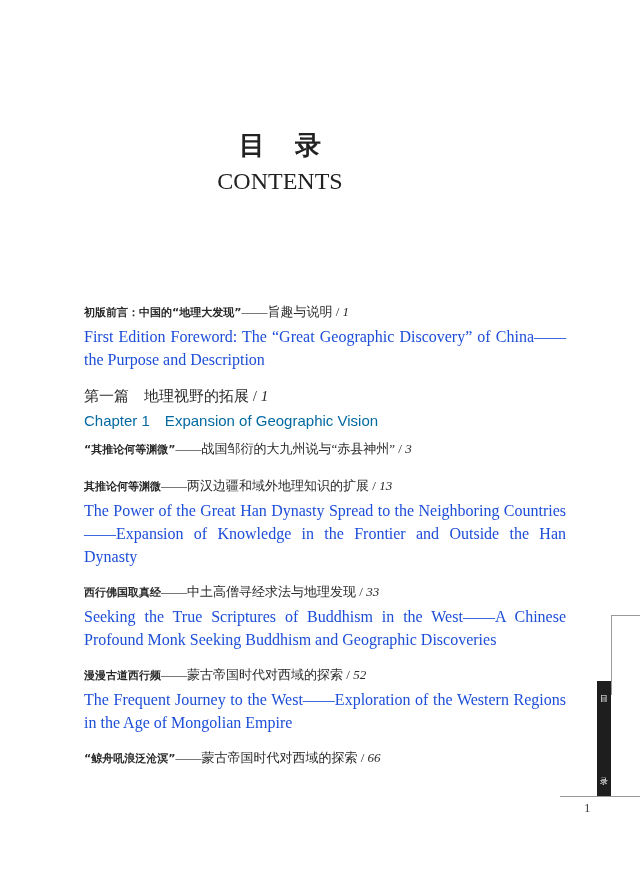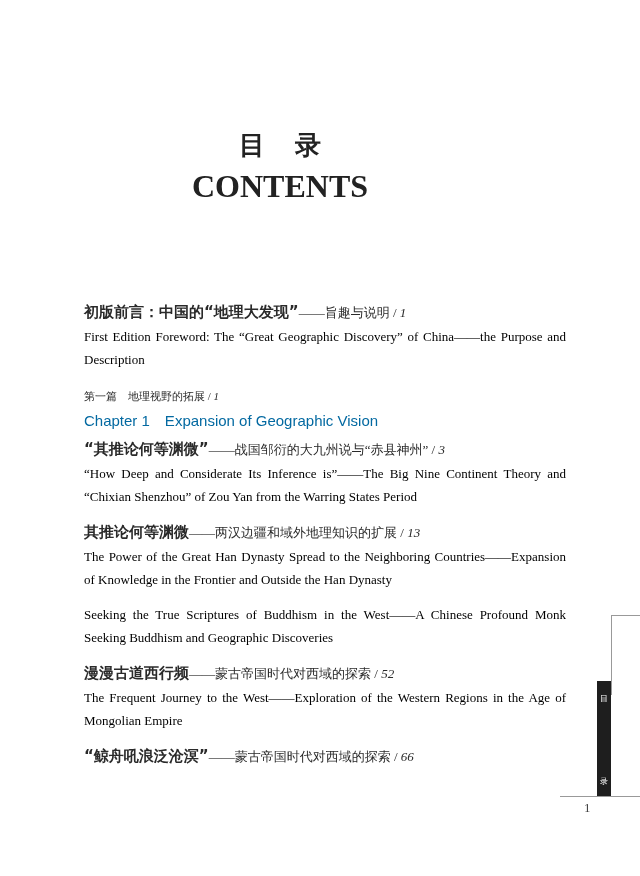--- a/index.html
+++ b/index.html
@@ -1,28 +1,28 @@
 <!DOCTYPE html>
 <html><head>
 <meta charset="utf-8">
 <style>
   html, body { margin:0; padding:0; }
   body { width:640px; height:876px; background:#ffffff; position:relative; overflow:hidden;
          font-family: "Liberation Serif", "DejaVu Serif", serif; color:#2a2a2a; }
   .title-cn { position:absolute; left:0; width:560px; top:128px; text-align:center;
               font-size:26px; font-weight:bold; letter-spacing:30px; padding-left:30px; box-sizing:border-box; color:#222; }
   .title-en { position:absolute; left:0; width:560px; top:168px; text-align:center;
-              font-size:32px; font-weight:bold; color:#222; }
+              font-size:24px; font-weight:normal; color:#222; }
   .toc { position:absolute; left:84px; width:482px; top:300px; }
   .entry { margin-bottom:12px; }
   .cn { font-size:13px; line-height:24px; white-space:nowrap; }
-  .cn .bold { font-family:"DejaVu Sans", "Liberation Sans", sans-serif; font-weight:bold; font-size:15px; }
+  .cn .bold { font-family:"DejaVu Sans", "Liberation Sans", sans-serif; font-weight:bold; font-size:11px; }
   .cn .pg { font-style:italic; }
-  .en { font-size:13px; line-height:23px; text-align:justify; color:#000000; }
-  .part .cn { font-size:11px; line-height:26px; }
+  .en { font-size:16px; line-height:23px; text-align:justify; color:#1d4ed8; }
+  .part .cn { font-size:15px; line-height:26px; }
   .part .en { font-size:15px; line-height:24px; font-family:"Liberation Sans", sans-serif; color:#0369a1; }
   .part { margin-bottom:4px; }
   .side-line-v { position:absolute; left:611px; top:615px; width:1px; height:80px; background:#999; }
   .side-line-h { position:absolute; left:611px; top:615px; width:29px; height:1px; background:#999; }
   .side-tab { position:absolute; left:597px; top:681px; width:14px; height:115px; background:#1e1e1e;
               color:#fff; font-family:"DejaVu Sans", sans-serif; font-size:8px; text-align:center; }
   .side-tab span { position:absolute; left:0; width:14px; }
   .bottom-rule { position:absolute; left:560px; top:796px; width:80px; height:1px; background:#999; }
   .page-num { position:absolute; left:584px; top:800px; font-size:13px; color:#444; }
 </style>
@@ -38,29 +38,29 @@
     <div class="en">First Edition Foreword: The “Great Geographic Discovery” of China——the Purpose and Description</div>
   </div>
 
   <div class="entry part">
     <div class="cn"><span>第一篇　地理视野的拓展 / </span><span class="pg">1</span></div>
     <div class="en">Chapter 1　Expansion of Geographic Vision</div>
   </div>
 
   <div class="entry">
     <div class="cn"><span class="bold">“其推论何等渊微”</span><span>——战国邹衍的大九州说与“赤县神州” / </span><span class="pg">3</span></div>
-    <div class="en">“How Deep and Considerate Its Inference is”——The Big Nine Continent Theory and “Chixian Shenzhou” of Zou Yan from the Warring States Period</div>
   </div>
 
   <div class="entry">
     <div class="cn"><span class="bold">其推论何等渊微</span><span>——两汉边疆和域外地理知识的扩展 / </span><span class="pg">13</span></div>
     <div class="en">The Power of the Great Han Dynasty Spread to the Neighboring Countries——Expansion of Knowledge in the Frontier and Outside the Han Dynasty</div>
   </div>
 
   <div class="entry">
+    <div class="cn"><span class="bold">西行佛国取真经</span><span>——中土高僧寻经求法与地理发现 / </span><span class="pg">33</span></div>
     <div class="en">Seeking the True Scriptures of Buddhism in the West——A Chinese Profound Monk Seeking Buddhism and Geographic Discoveries</div>
   </div>
 
   <div class="entry">
     <div class="cn"><span class="bold">漫漫古道西行频</span><span>——蒙古帝国时代对西域的探索 / </span><span class="pg">52</span></div>
     <div class="en">The Frequent Journey to the West——Exploration of the Western Regions in the Age of Mongolian Empire</div>
   </div>
 
   <div class="entry">
     <div class="cn"><span class="bold">“鲸舟吼浪泛沧溟”</span><span>——蒙古帝国时代对西域的探索 / </span><span class="pg">66</span></div>

